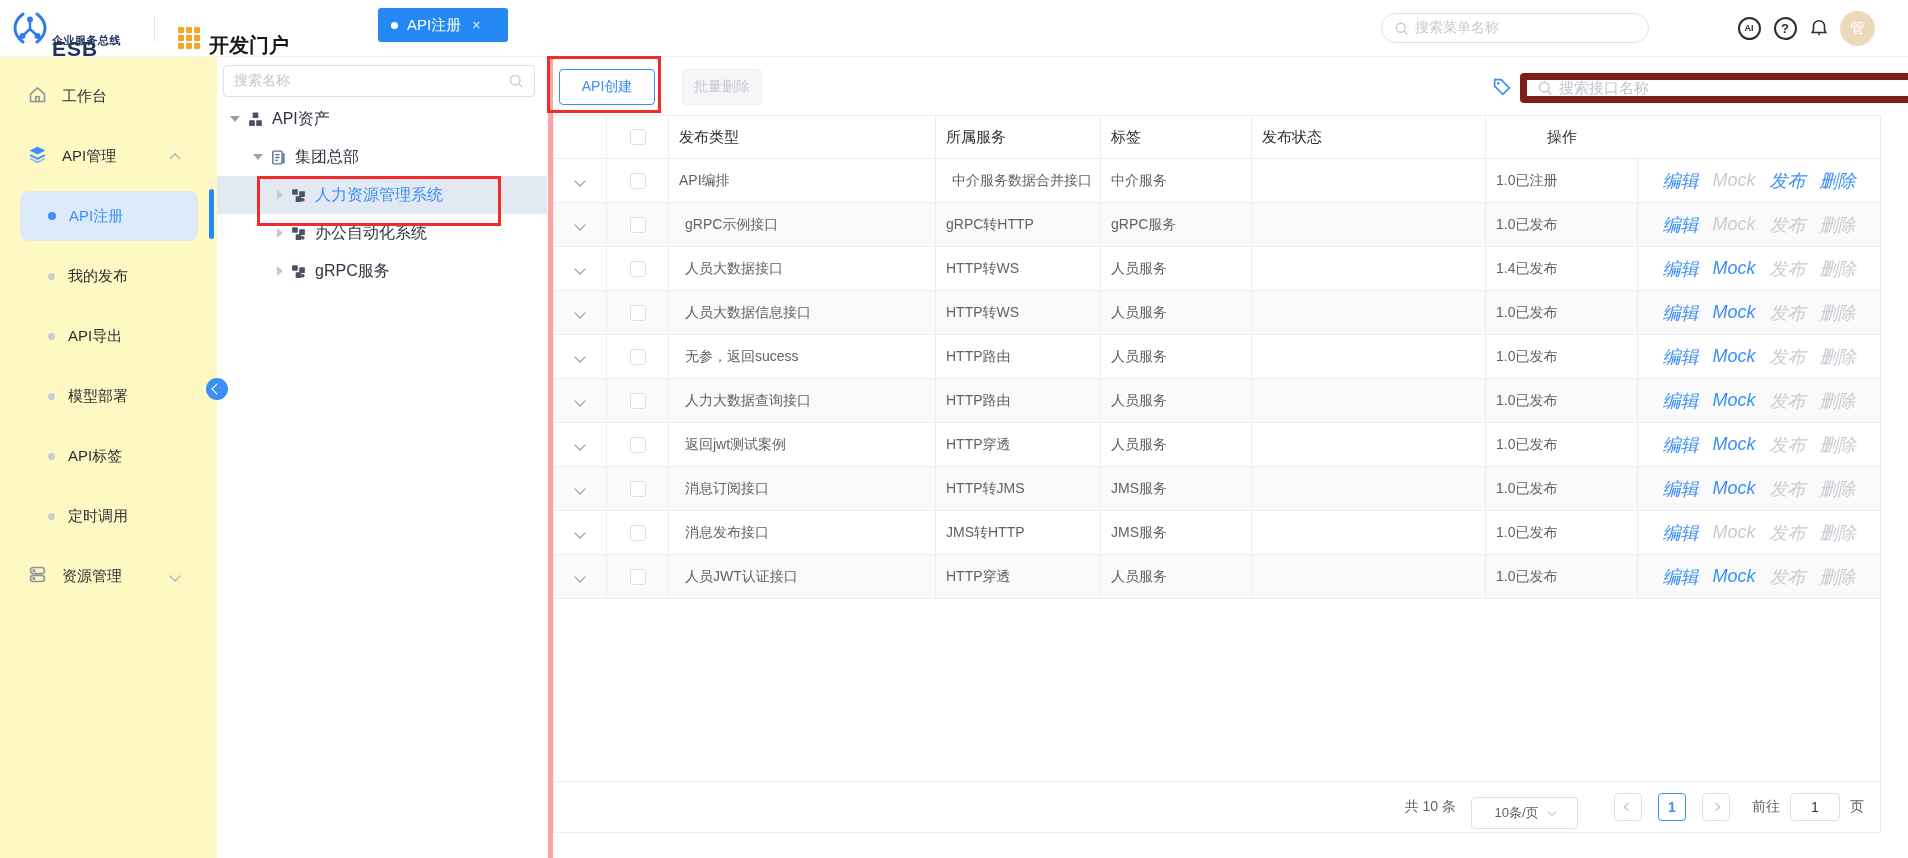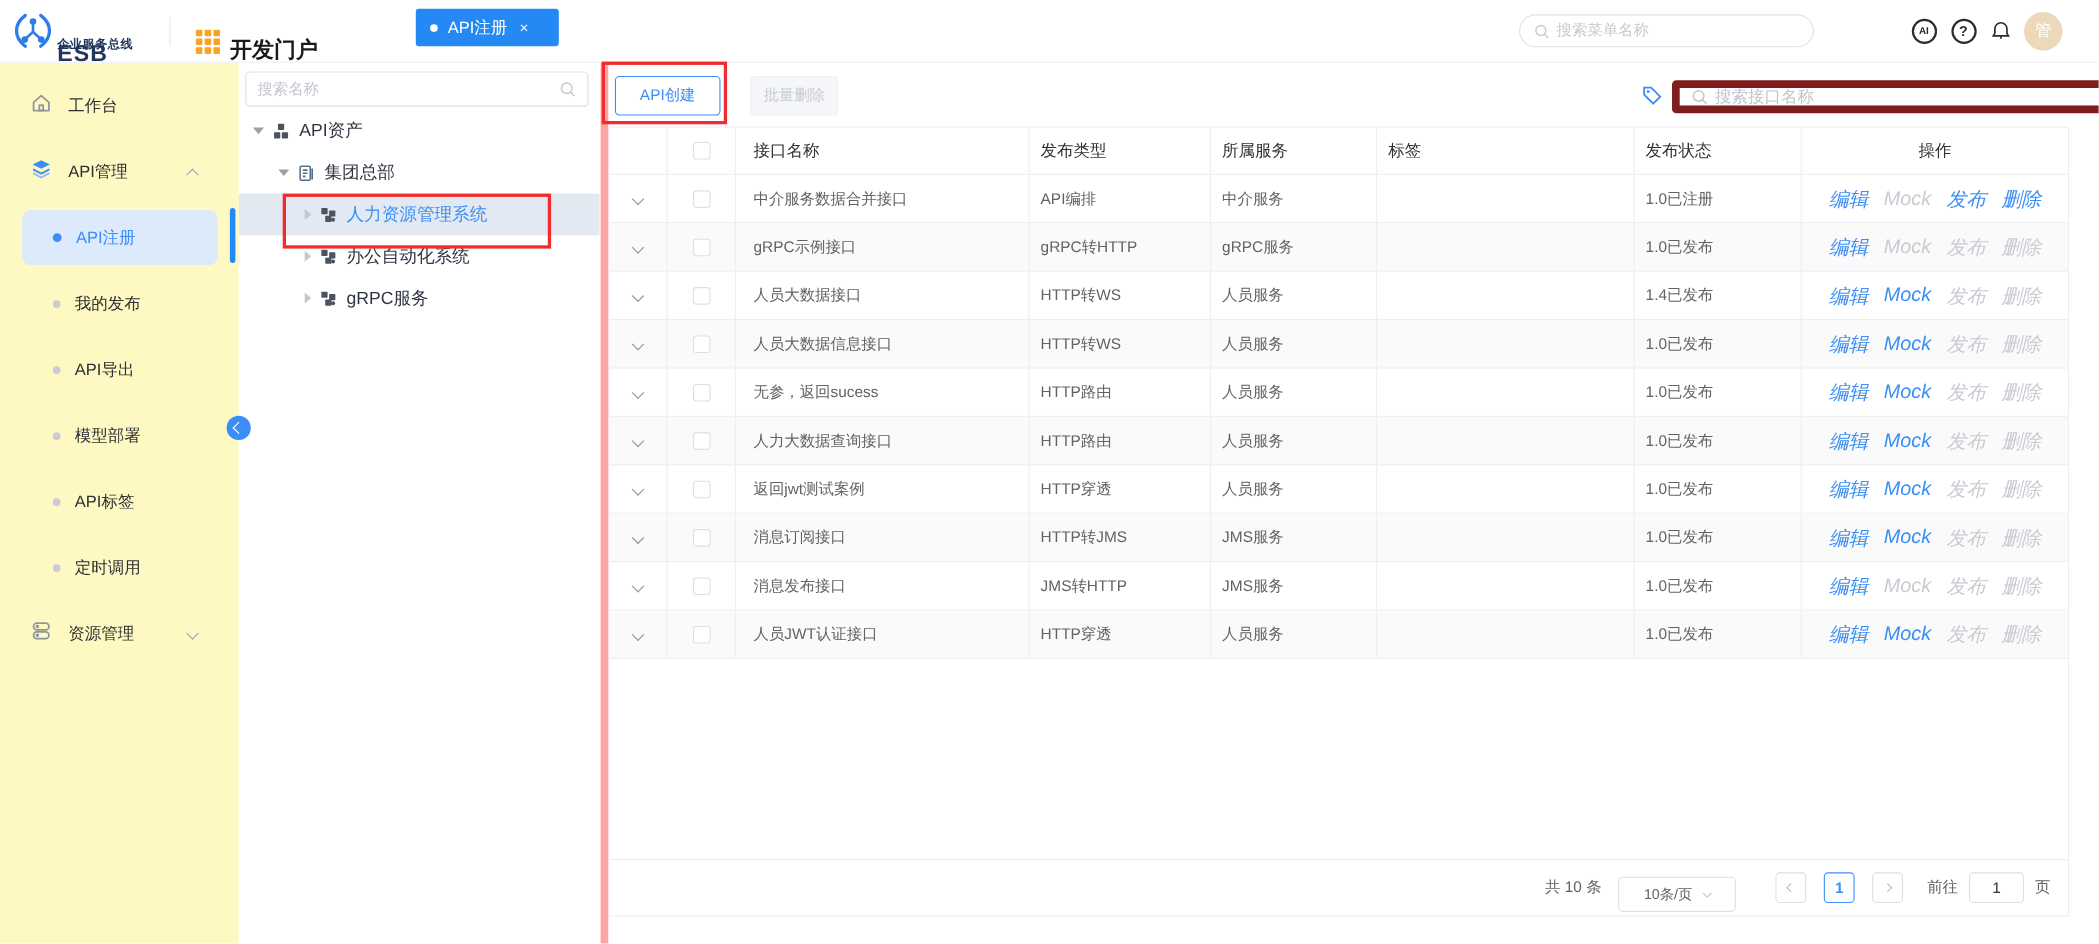--- a/index.html
+++ b/index.html
@@ -39,21 +39,21 @@
   .sub-lbl{font-size:15px;color:#2e3033;}
   .side-sub-pill.active .sub-lbl{color:#3a8ef6;}
   .chev{display:inline-block;width:8px;height:8px;border-right:1.6px solid currentColor;border-bottom:1.6px solid currentColor;}
   .chev.up{transform:rotate(-135deg) translate(-2px,-2px);}
   .chev.down{transform:rotate(45deg);}
   .chev.left{transform:rotate(135deg);}
   .active-bar{position:absolute;left:209px;top:189px;width:5px;height:50px;border-radius:3px;background:#2589f5;z-index:4;}
   .collapse-btn{position:absolute;left:206px;top:378px;width:22px;height:22px;border-radius:50%;background:#3a8ef6;z-index:4;display:flex;align-items:center;justify-content:center;color:#fff;cursor:pointer;}
 
   
-  .tree-panel{position:absolute;left:217px;top:57px;width:336px;bottom:0;background:#fff;border-right:7px solid #fca5a5;z-index:1;}
+  .tree-panel{position:absolute;left:217px;top:57px;width:336px;bottom:0;background:#fff;border-right:5px solid #fca5a5;z-index:1;}
   .tree-search{position:absolute;left:6px;top:8px;width:529px;max-width:312px;height:32px;border:1px solid #dcdfe6;border-radius:4px;display:flex;align-items:center;padding:0 10px;}
   .tree-search span{font-size:14px;color:#c3c7ce;flex:1;}
   .tree-list{position:absolute;left:0;top:43px;right:1px;}
   .tnode{height:38px;display:flex;align-items:center;cursor:pointer;}
   .tnode.sel{background:#e2e9f3;}
   .caret{width:0;height:0;display:inline-block;flex:none;}
   .caret.exp{border-left:5px solid transparent;border-right:5px solid transparent;border-top:6px solid #9aa1ad;}
   .caret.col{border-top:5px solid transparent;border-bottom:5px solid transparent;border-left:6px solid #c4c8d0;}
   .t-ic{flex:none;display:flex;margin:0 8px 0 7px;}
   .t-lbl{font-size:16px;color:#2f3542;white-space:nowrap;}
@@ -325,40 +325,39 @@
         <path d="M4 5h16l-6.5 7.5V18l-3 2v-7.5z"></path>
       </svg>
     </div>
 
     <div class="table-wrap">
       <div class="tgrid thead">
         <div class="cell"></div>
         <div class="cell">
             <span class="cbx"></span>
           </div>
-        <div class="cell c-name">接口名称</div>
         <div class="cell c-pad">发布类型</div>
         <div class="cell c-pad">所属服务</div>
         <div class="cell c-pad">标签</div>
         <div class="cell c-pad">发布状态</div>
         <div class="cell c-center">操作</div>
       </div>
       <div id="tbody">
           <div class="tgrid trow">
             <div class="cell">
               <span class="chev down exp-chev"></span>
             </div>
             <div class="cell">
               <span class="cbx"></span>
             </div>
+            <div class="cell c-pad">
+              <span class="cell-txt">API编排</span>
+            </div>
             <div class="cell c-name">
               <span class="cell-txt">中介服务数据合并接口</span>
-            </div>
-            <div class="cell c-pad">
-              <span class="cell-txt">API编排</span>
             </div>
             <div class="cell c-pad">
               <span class="cell-txt">中介服务</span>
             </div>
             <div class="cell c-pad">
               <span class="cell-txt"></span>
             </div>
             <div class="cell c-pad">
               <span class="cell-txt">1.0已注册</span>
             </div>

